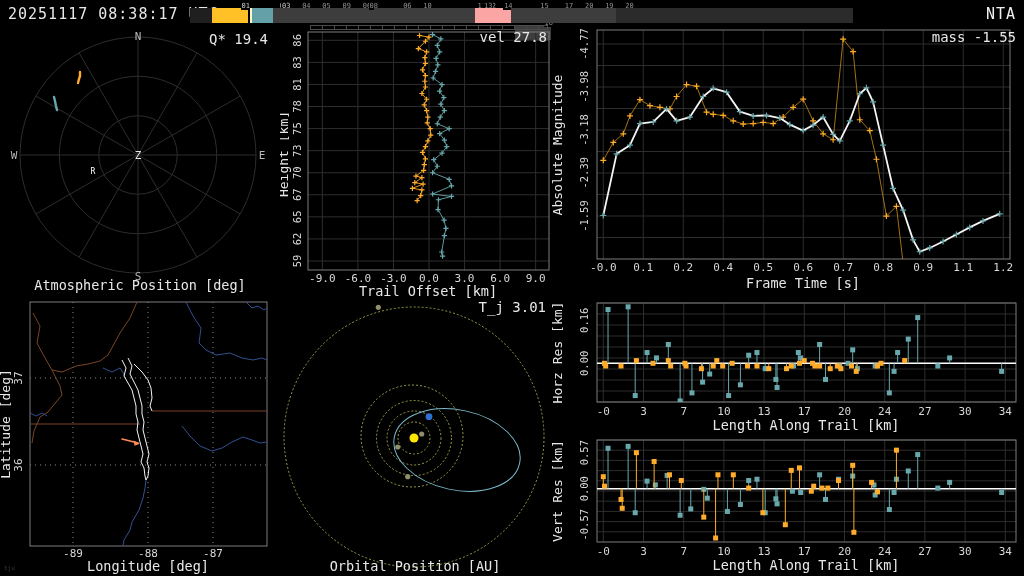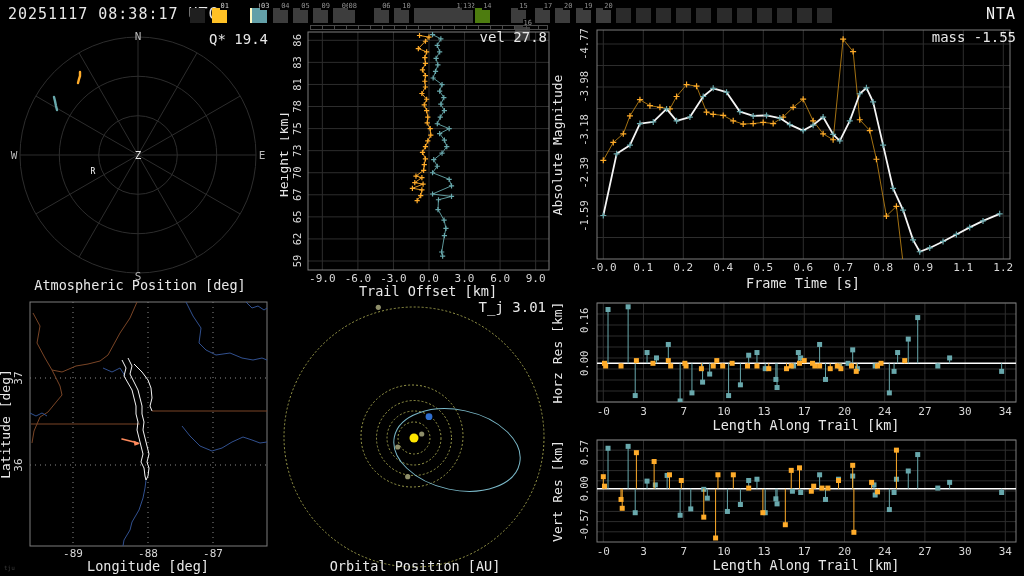--- a/index.html
+++ b/index.html
@@ -1,21 +1,21 @@
 <!DOCTYPE html>
 <html><head>
 <meta charset="utf-8">
 <style>
   html,body{margin:0;padding:0;background:#000;}
   body{width:1024px;height:576px;position:relative;overflow:hidden;
        font-family:"DejaVu Sans Mono","Liberation Mono",monospace;color:#e0e0e0;}
   .hdr-text{position:absolute;top:5px;left:8px;font-size:15px;letter-spacing:1px;color:#e8e8e8;}
   .net-label{position:absolute;top:5px;right:8px;font-size:15px;letter-spacing:1px;color:#f0f0f0;}
   .frame-strip{position:absolute;top:0;left:0;height:28px;width:1024px;}
-  .fbox{position:absolute;top:8px;width:15px;height:15px;}
+  .fbox{position:absolute;top:8px;width:36px;height:15px;}
   .fbox .num{position:absolute;top:-6px;right:-3px;font-size:7px;line-height:8px;
              background:#000;padding:0 1px;color:#8f8f8f;}
   .scrubber{position:absolute;left:310px;top:25px;width:238px;height:5px;
             border:1px solid #4a4a4a;box-sizing:border-box;
             background:repeating-linear-gradient(90deg,transparent 0 11px,#4a4a4a 11px 12px);}
   .panel{position:absolute;}
   svg text{font-family:"DejaVu Sans Mono","Liberation Mono",monospace;}
 </style>
 </head>
 <body>
@@ -56,21 +56,21 @@
       </div>
       <div class="fbox" style="left: 414px; background: rgb(61, 61, 61); padding-left: 34px;">
         <span class="num">11</span>
       </div>
       <div class="fbox" style="left: 458px; background: rgb(61, 61, 61);">
         <span class="num">12</span>
       </div>
       <div class="fbox" style="left: 454.4px; background: rgb(61, 61, 61);">
         <span class="num">13</span>
       </div>
-      <div class="fbox" style="left: 474.6px; background: #4d7c0f;">
+      <div class="fbox" style="left: 474.6px; background: #fca5a5;">
         <span class="num">14</span>
       </div>
       <div class="fbox" style="left: 494.8px; background: rgb(61, 61, 61); margin-left: 16px;">
         <span class="num">15</span>
       </div>
       <div class="fbox" style="left: 515px; background: rgb(61, 61, 61); margin-top: 17px;">
         <span class="num">16</span>
       </div>
       <div class="fbox" style="left: 535.2px; background: rgb(61, 61, 61);">
         <span class="num">17</span>

